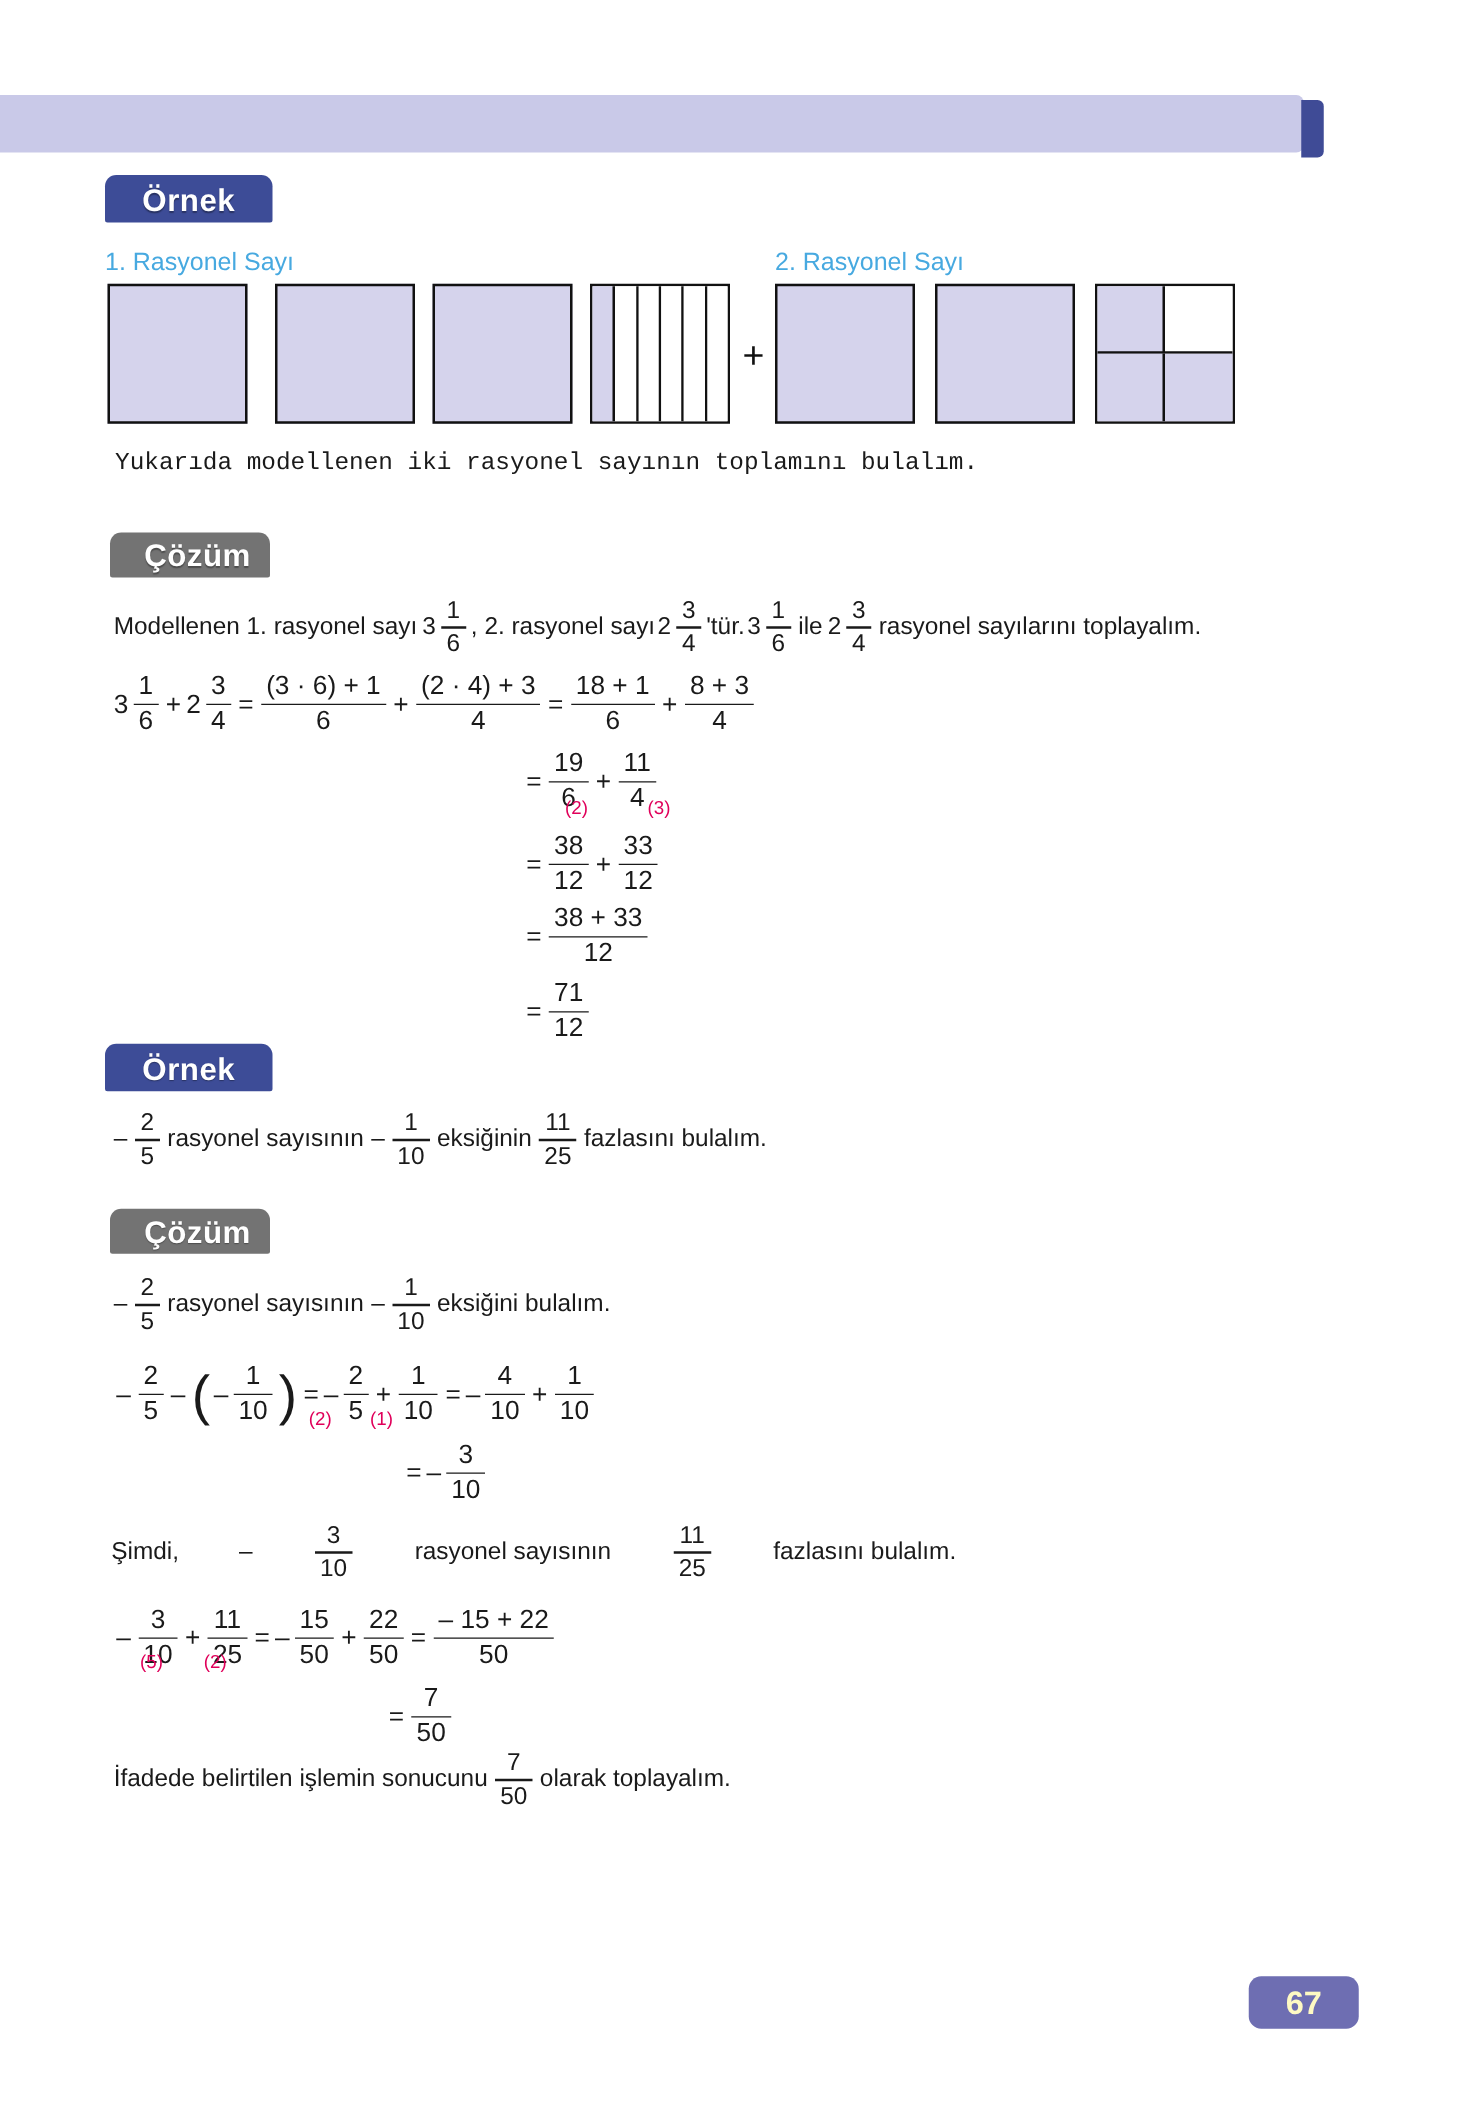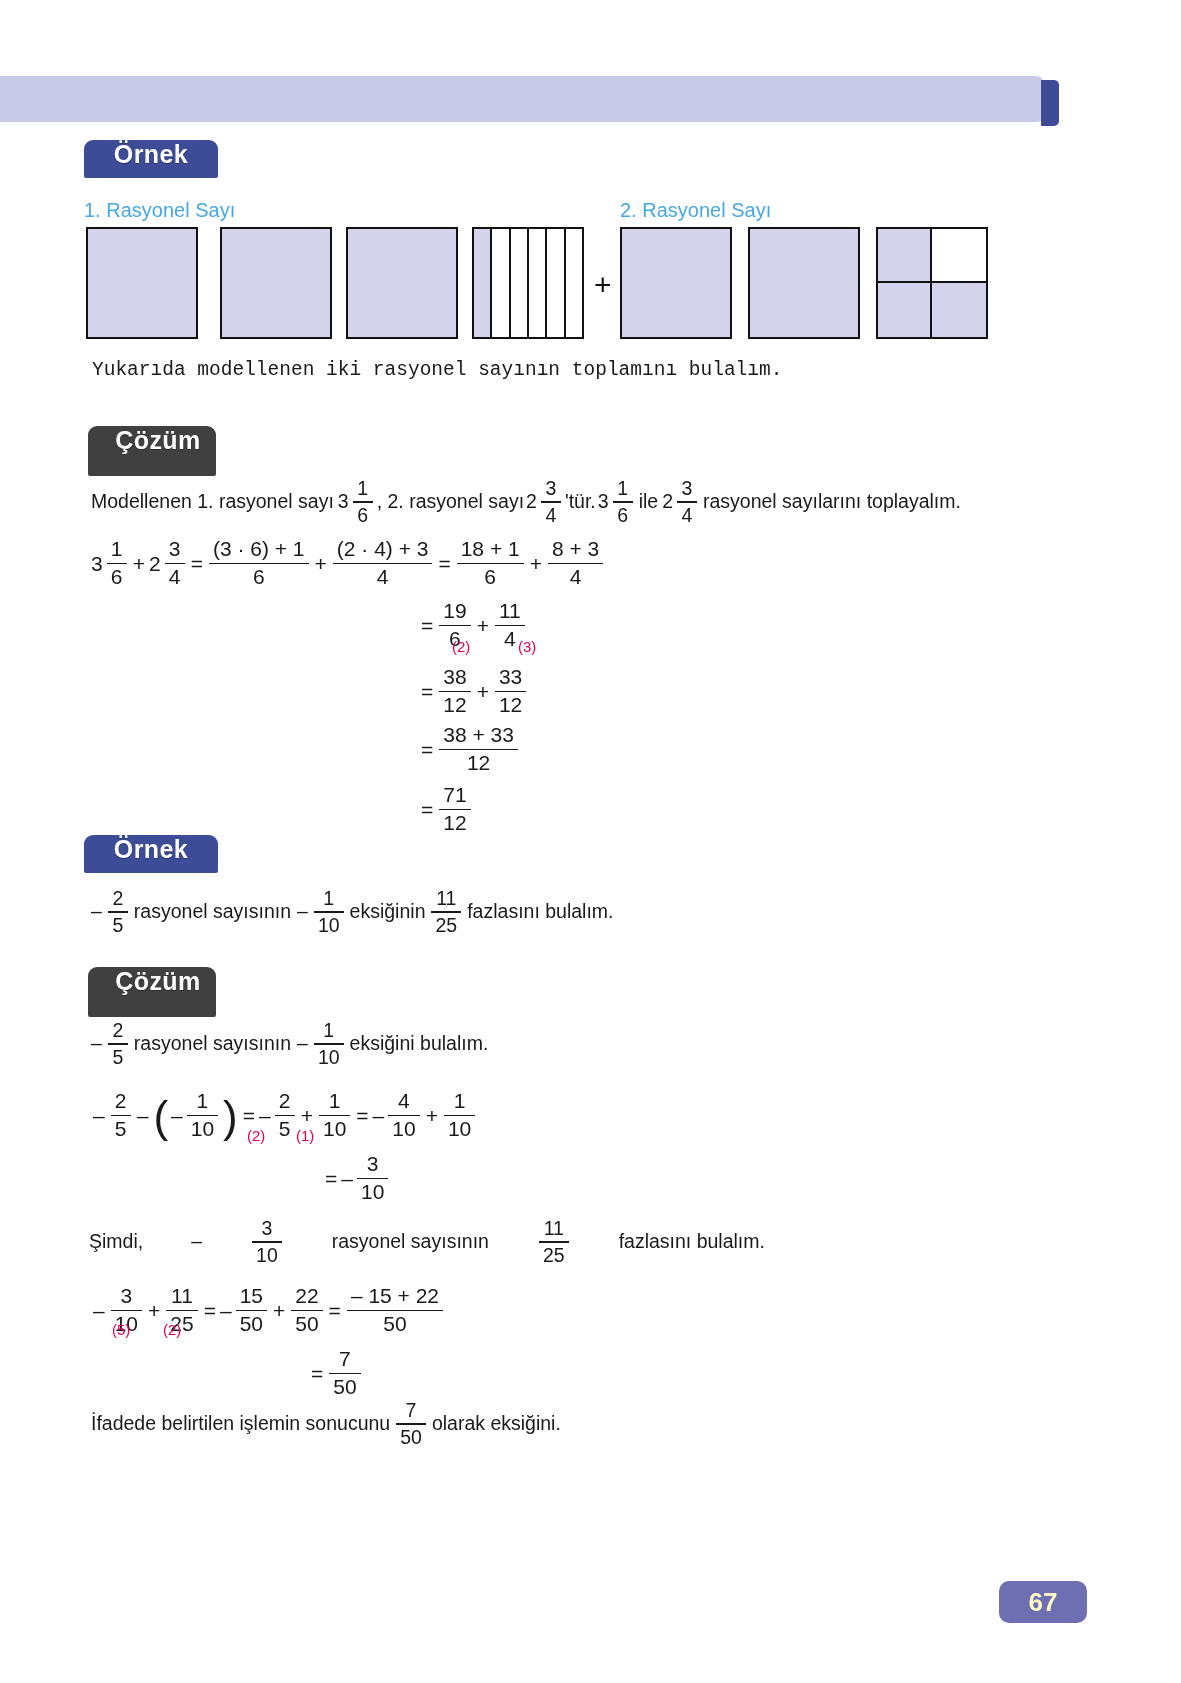--- a/index.html
+++ b/index.html
@@ -40,33 +40,33 @@
     width: 18px;
     height: 46px;
     background: #3f4b96;
     border-radius: 0 5px 5px 0;
   }
 
   
   .tag {
     position: absolute;
     display: flex;
-    align-items: flex-start;
+    align-items: flex-end;
     justify-content: center;
     border-radius: 9px 9px 2px 2px;
     color: #ffffff;
     font-weight: bold;
     font-size: 25px;
     letter-spacing: .4px;
     text-shadow: 0 1px 1px rgba(0,0,0,.35);
     box-sizing: border-box;
     padding-bottom: 2px;
   }
   .tag-ornek { background: #3d4c97; width: 134px; height: 38px; }
-  .tag-cozum { background: #404040; width: 128px; height: 50px; padding-left: 12px; }
+  .tag-cozum { background: #737373; width: 128px; height: 36px; padding-left: 12px; }
 
   
   .rs-title {
     position: absolute;
     color: #47a9e0;
     font-weight: normal;
     font-size: 20px;
   }
 
   
@@ -559,19 +559,19 @@
   </span>
 </div>
 
 <div class="math small" style="left:88px; top:1400px;">
   <span class="tok">İfadede belirtilen işlemin sonucunu</span>
   <span class="frac">
     <span class="num">7</span>
     <span class="bar"></span>
     <span class="den">50</span>
   </span>
-  <span class="tok">olarak eksiğini.</span>
+  <span class="tok">olarak toplayalım.</span>
 </div>
 
 <div class="page-num-wrap">
   <div class="page-num-shadow"></div>
   <div class="page-num">67</div>
 </div>
 
 </body></html>

